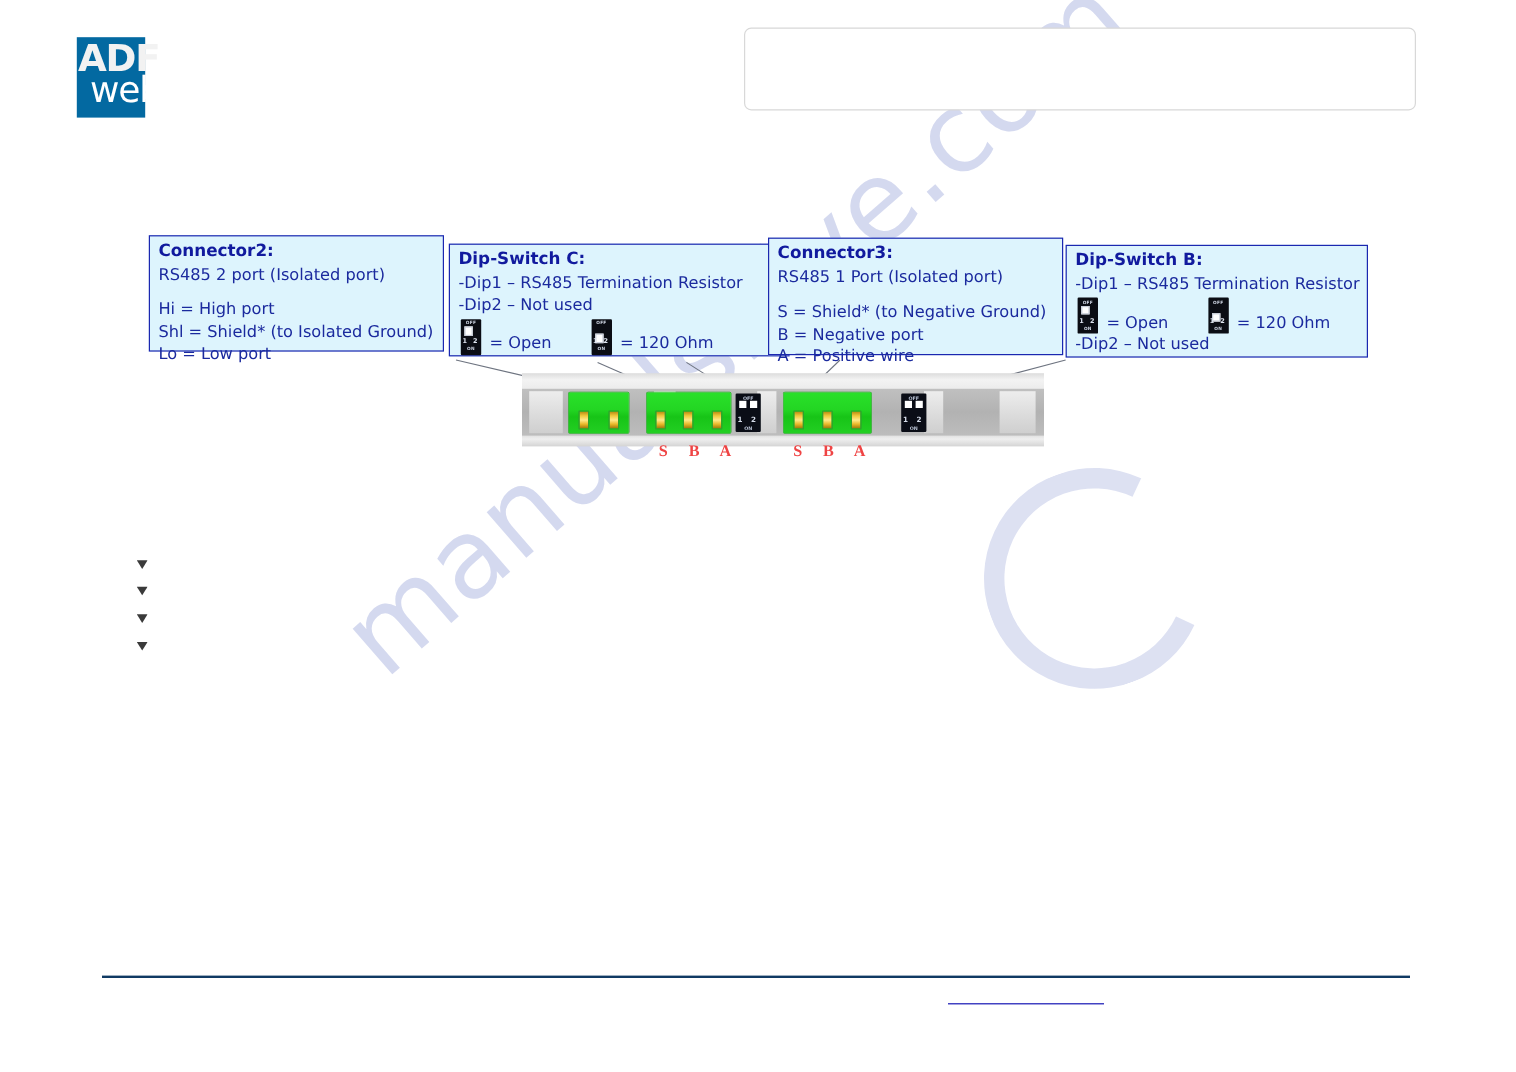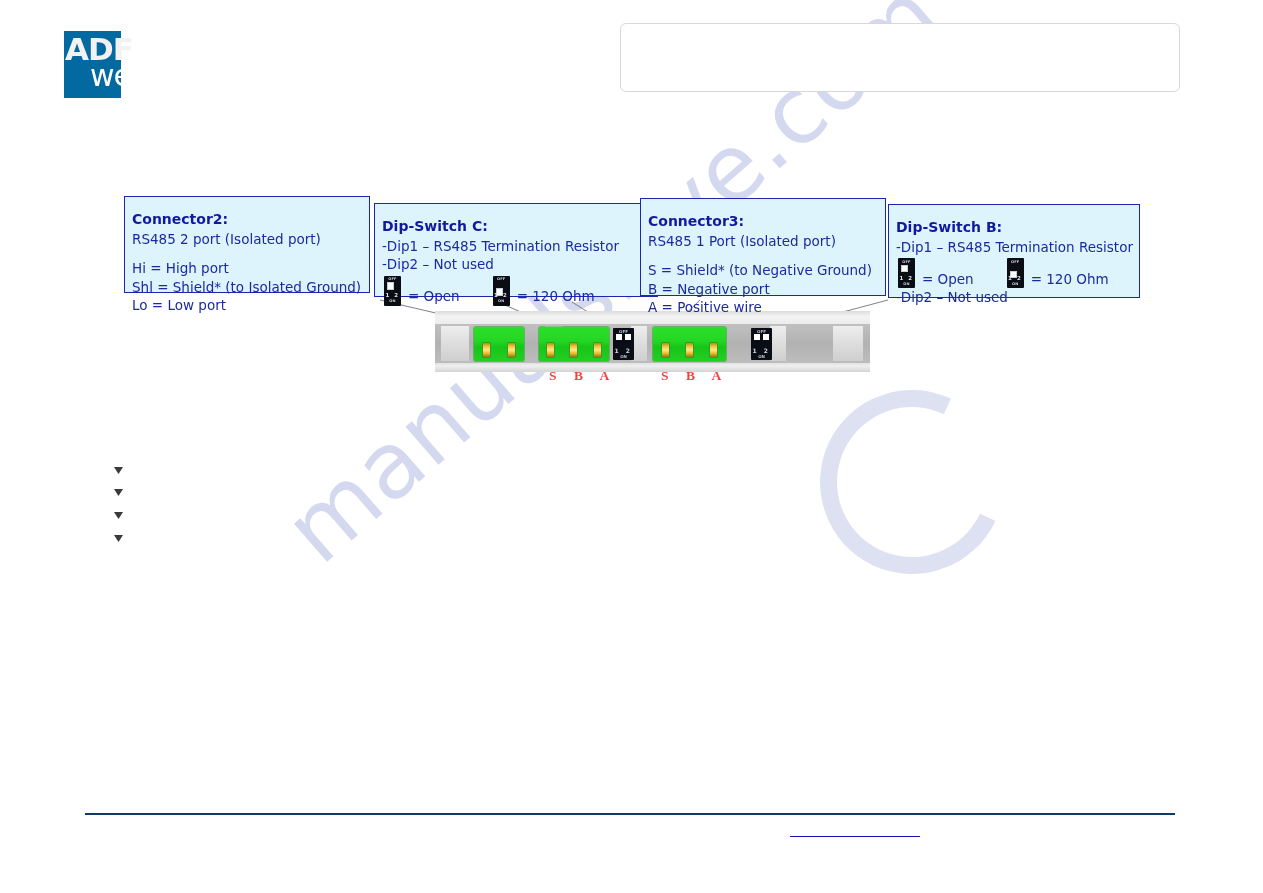--- a/index.html
+++ b/index.html
@@ -77,21 +77,21 @@
     top: 3px;
     font-size: 31px;
     letter-spacing: -1px;
     padding-left: 1px;
     color: #f2f2f2;
   }
   #logo .logo-web {
     top: 30px;
     font-size: 30px;
     letter-spacing: -1px;
-    padding-left: 26px;
+    padding-left: 11px;
     font-weight: normal;
     color: #ffffff;
   }
 
   #header-box {
     position: absolute;
     left: 620px;
     top: 23px;
     width: 558px;
     height: 67px;
@@ -104,21 +104,21 @@
   
   .callout {
     position: absolute;
     box-sizing: border-box;
     background: #ddf4fd;
     border: 1.6px solid #1b27b0;
     color: #1b2a9e;
     font-family: "DejaVu Sans", sans-serif;
     font-size: 13.5px;
     line-height: 1.36;
-    padding: 13px 7px 4px 7px;
+    padding: 3px 7px 4px 7px;
     z-index: 5;
   }
   .callout .c-title {
     font-weight: bold;
     font-size: 14px;
     color: #111a9e;
     margin-bottom: 1px;
     white-space: nowrap;
   }
   .callout .c-line {

